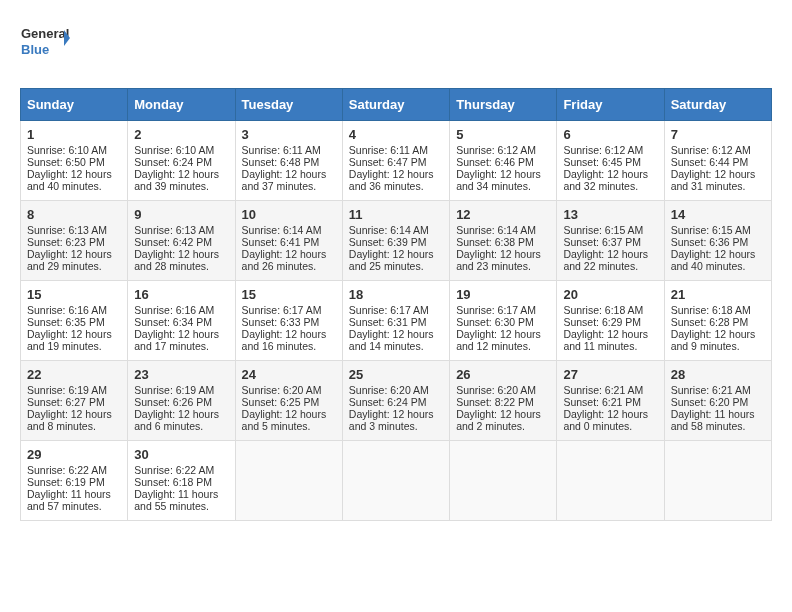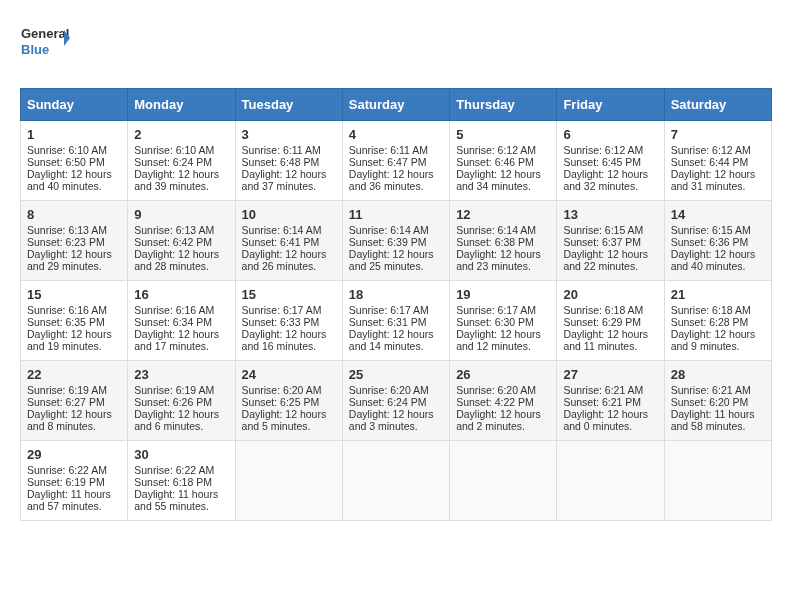--- a/index.html
+++ b/index.html
@@ -256,21 +256,21 @@
       </td>
         <td>
         <span class="day-num">25</span>
         <span>Sunrise: 6:20 AM</span><br>
         <span>Sunset: 6:24 PM</span><br>
         <span>Daylight: 12 hours and 3 minutes.</span>
       </td>
         <td>
         <span class="day-num">26</span>
         <span>Sunrise: 6:20 AM</span><br>
-        <span>Sunset: 4:22 PM</span><br>
+        <span>Sunset: 8:22 PM</span><br>
         <span>Daylight: 12 hours and 2 minutes.</span>
       </td>
         <td>
         <span class="day-num">27</span>
         <span>Sunrise: 6:21 AM</span><br>
         <span>Sunset: 6:21 PM</span><br>
         <span>Daylight: 12 hours and 0 minutes.</span>
       </td>
         <td>
         <span class="day-num">28</span>

